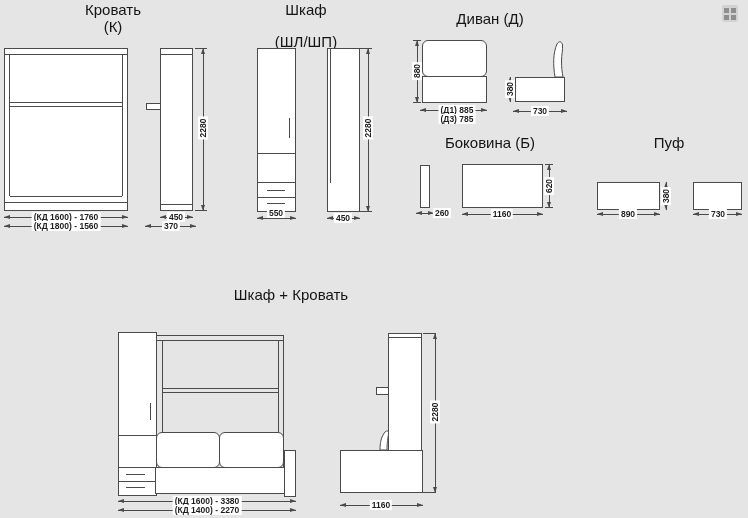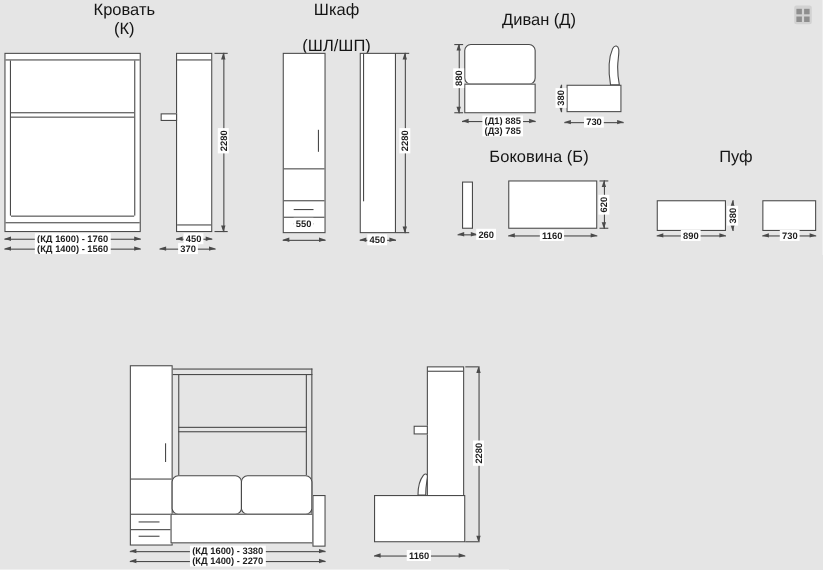--- a/index.html
+++ b/index.html
@@ -72,21 +72,21 @@
   <div class="vline" style="left:9px;top:55px;height:141px;"></div>
   <div class="vline" style="left:122px;top:55px;height:141px;"></div>
   <div class="hline" style="left:10px;top:102px;width:112px;"></div>
   <div class="hline" style="left:10px;top:106px;width:112px;"></div>
   <div class="hline" style="left:10px;top:196px;width:112px;"></div>
   <div class="hline" style="left:5px;top:202px;width:122px;"></div>
 
   <div class="dim-h" style="left:4px;top:217px;width:124px;"></div>
   <div class="dlabel" style="left:66px;top:212px;">(КД 1600) - 1760</div>
   <div class="dim-h" style="left:4px;top:226px;width:124px;"></div>
-  <div class="dlabel" style="left:66px;top:221px;">(КД 1400) - 1560</div>
+  <div class="dlabel" style="left:66px;top:221px;">(КД 1800) - 1560</div>
 
   <div class="rect" style="left:160px;top:48px;width:33px;height:163px;"></div>
   <div class="hline" style="left:161px;top:54px;width:31px;"></div>
   <div class="hline" style="left:161px;top:204px;width:31px;"></div>
   <div class="rect" style="left:146px;top:103px;width:15px;height:7px;"></div>
 
   <div class="hline" style="left:195px;top:48px;width:12px;"></div>
   <div class="hline" style="left:195px;top:210px;width:12px;"></div>
   <div class="dim-v" style="left:203px;top:48px;height:163px;"></div>
   <div class="dlabel rot" style="left:203px;top:128px;">2280</div>
@@ -100,21 +100,21 @@
   <div class="stitle" style="left:306px;top:34px;">(ШЛ/ШП)</div>
 
   <div class="rect" style="left:257px;top:48px;width:39px;height:164px;"></div>
   <div class="hline" style="left:258px;top:153px;width:37px;"></div>
   <div class="vline" style="left:289px;top:118px;height:20px;"></div>
   <div class="hline" style="left:258px;top:182px;width:37px;"></div>
   <div class="hline" style="left:258px;top:197px;width:37px;"></div>
   <div class="hline" style="left:267px;top:190px;width:18px;"></div>
   <div class="hline" style="left:267px;top:203px;width:18px;"></div>
   <div class="dim-h" style="left:257px;top:218px;width:39px;"></div>
-  <div class="dlabel" style="left:276px;top:198px;">550</div>
+  <div class="dlabel" style="left:276px;top:208px;">550</div>
 
   <div class="rect" style="left:327px;top:48px;width:33px;height:164px;"></div>
   <div class="vline" style="left:330px;top:49px;height:134px;"></div>
   <div class="hline" style="left:360px;top:48px;width:12px;"></div>
   <div class="hline" style="left:360px;top:211px;width:12px;"></div>
   <div class="dim-v" style="left:368px;top:48px;height:164px;"></div>
   <div class="dlabel rot" style="left:368px;top:128px;">2280</div>
   <div class="dim-h" style="left:327px;top:218px;width:33px;"></div>
   <div class="dlabel" style="left:343px;top:213px;">450</div>
 
@@ -156,20 +156,21 @@
 
   <div class="rect" style="left:597px;top:182px;width:63px;height:28px;"></div>
   <div class="rect" style="left:693px;top:182px;width:49px;height:28px;"></div>
   <div class="dim-v" style="left:666px;top:182px;height:28px;"></div>
   <div class="dlabel rot" style="left:666px;top:196px;">380</div>
   <div class="dim-h" style="left:597px;top:214px;width:63px;"></div>
   <div class="dlabel" style="left:628px;top:209px;">890</div>
   <div class="dim-h" style="left:693px;top:214px;width:49px;"></div>
   <div class="dlabel" style="left:718px;top:209px;">730</div>
 
+  <div class="stitle" style="left:291px;top:287px;">Шкаф + Кровать</div>
 
   <div class="rect" style="left:118px;top:332px;width:39px;height:164px;"></div>
   <div class="hline" style="left:119px;top:435px;width:37px;"></div>
   <div class="vline" style="left:150px;top:403px;height:17px;"></div>
   <div class="hline" style="left:119px;top:467px;width:37px;"></div>
   <div class="hline" style="left:119px;top:481px;width:37px;"></div>
   <div class="hline" style="left:126px;top:474px;width:19px;"></div>
   <div class="hline" style="left:126px;top:487px;width:19px;"></div>
 
   <div class="hline" style="left:157px;top:335px;width:127px;"></div>

